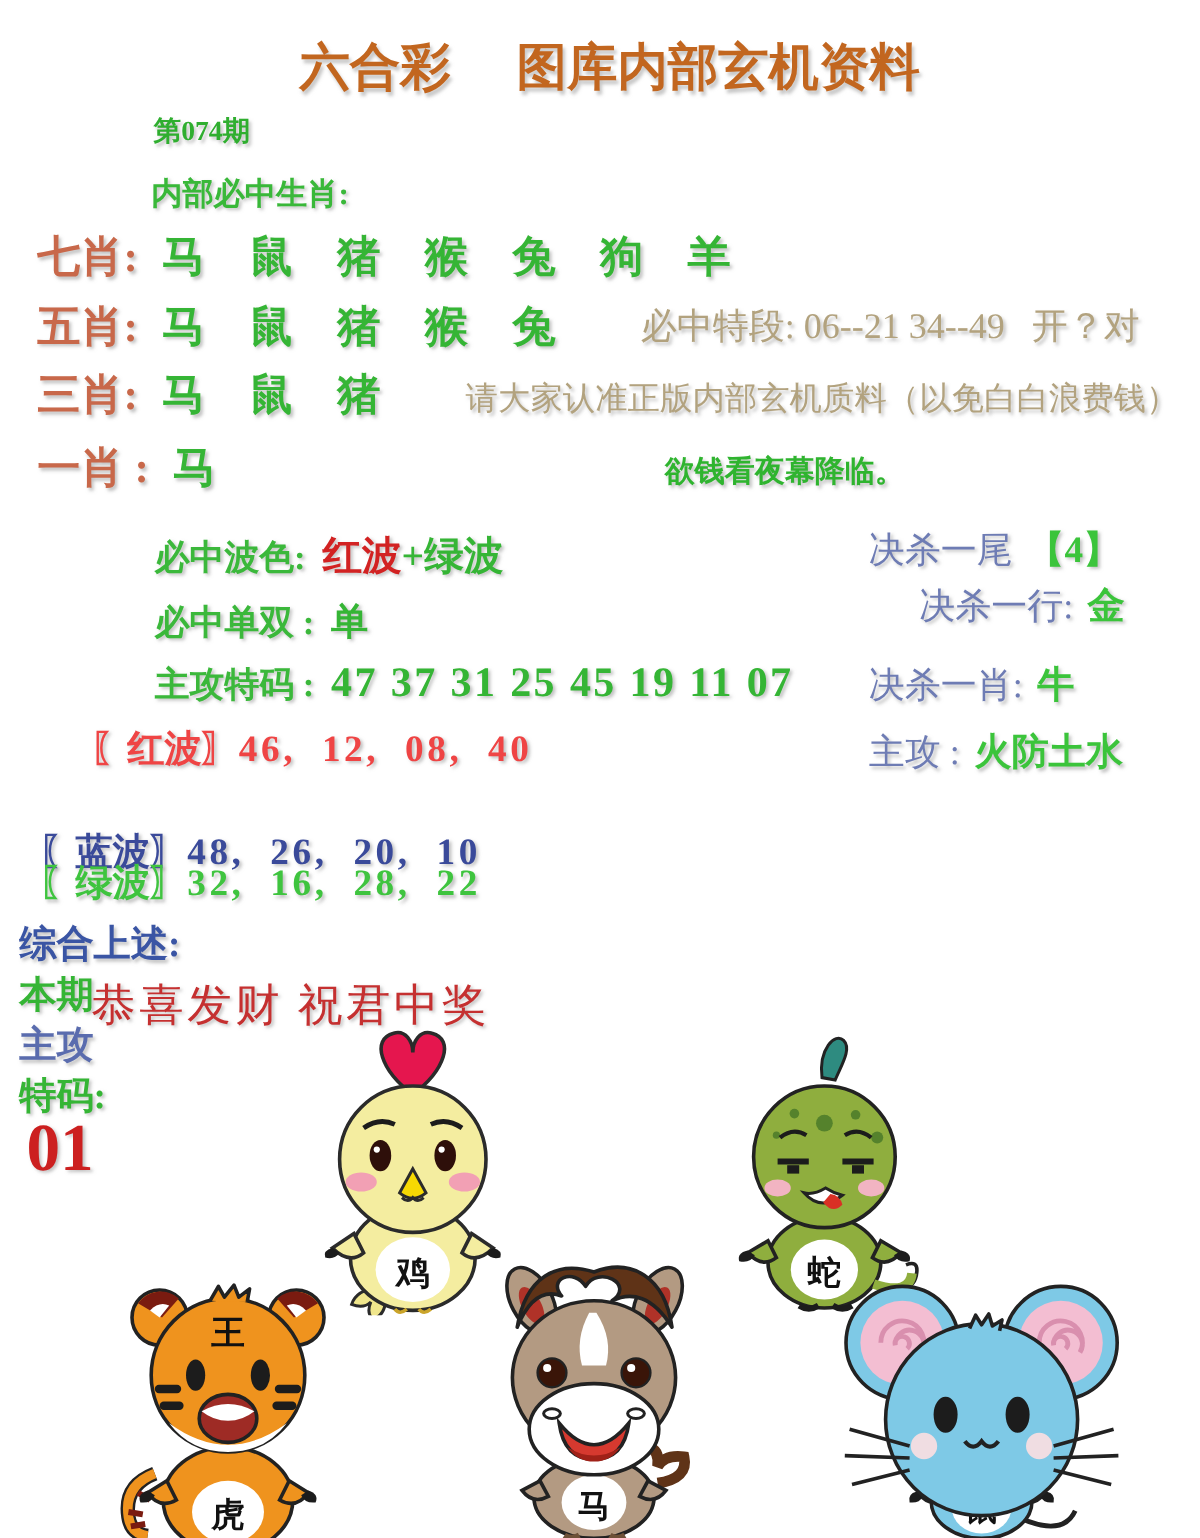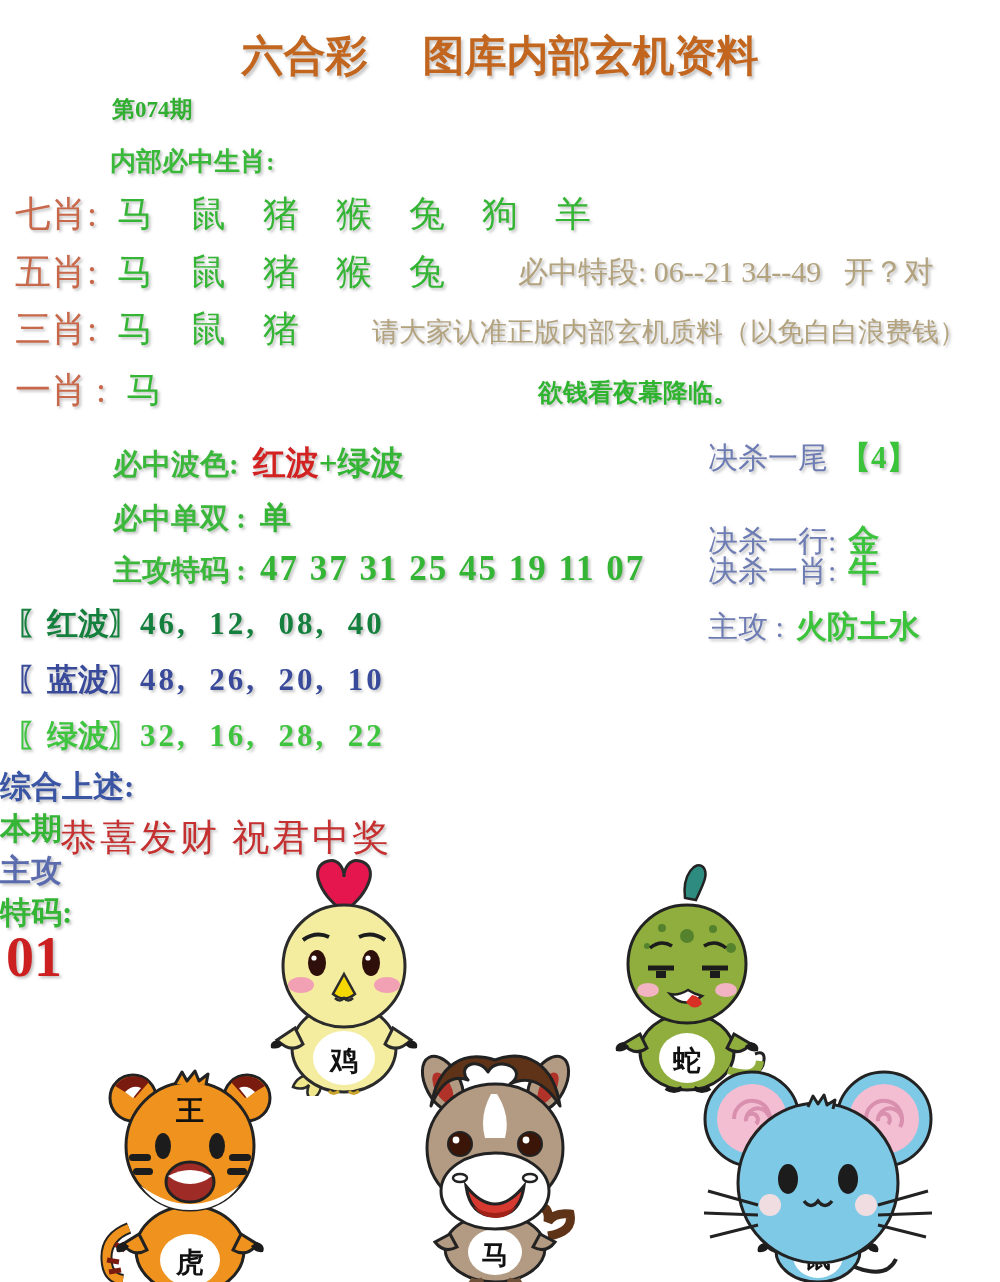--- a/index.html
+++ b/index.html
@@ -1,43 +1,43 @@
 <!DOCTYPE html>
 <html><head>
 <meta charset="utf-8">
 <style>
   html,body{margin:0;padding:0;background:#ffffff;}
   .page{position:relative;width:1000px;height:1282px;background:#ffffff;overflow:hidden;
         font-family:"Liberation Serif","DejaVu Serif",serif;}
-  .abs{position:absolute;white-space:nowrap;}
+  .abs{position:absolute;white-space:nowrap;padding-left:16px;}
   .sh{text-shadow:2px 2px 3px rgba(140,140,140,.55);}
   .title{top:28px;left:0;right:0;text-align:center;font-size:42px;font-weight:bold;color:#c2661f;
          text-shadow:2px 3px 3px rgba(160,160,160,.6);}
   .title .gap{display:inline-block;width:55px;}
   .issue{top:94px;left:112px;font-size:23px;font-weight:bold;color:#2fae2f;}
   .seclabel{top:144px;left:110px;font-size:26px;font-weight:bold;color:#39b839;}
-  .zrow{left:15px;font-size:36px;font-weight:normal;}
+  .zrow{left:15px;font-size:36px;font-weight:bold;}
   .zrow .zl{color:#c8684a;margin-right:20px;}
   .zrow .zv{color:#35b535;letter-spacing:14px;}
   .tan{color:#b2a27e;}
   .note1{top:252px;left:518px;font-size:30px;white-space:pre;}
   .note2{top:314px;left:372px;font-size:27px;}
   .note3{top:376px;left:538px;font-size:25px;font-weight:bold;color:#2fb42f;}
   .pickrow{left:113px;font-weight:bold;}
   .plabel{color:#3bb83b;font-size:29px;margin-right:14px;}
   .pred{color:#d22222;font-size:33px;}
   .pgreen{color:#35b535;font-size:33px;}
   .pval{color:#35b535;font-size:31px;}
   .pnums{color:#35b535;font-size:35px;letter-spacing:2px;}
   .kill{left:708px;font-size:30px;}
   .kill .kl{color:#6e7cb4;margin-right:12px;}
   .kill .kv{color:#3bc43b;font-weight:bold;font-size:31px;}
   .wave{left:16px;font-size:31px;font-weight:bold;}
   .wavenums{white-space:pre;letter-spacing:3px;}
-  .w-red{color:#15803d;}
+  .w-red{color:#ef4444;margin-left:43px;}
   .w-blue{color:#3a4a9a;}
   .w-green{color:#3fc43f;}
   .summary{top:766px;left:0;font-size:31px;font-weight:bold;display:flex;flex-direction:column;}
   .s-blue{color:#3a55a4;}
   .s-green{color:#35b535;}
   .s-slate{color:#5a6cae;}
   .s-big{color:#cc2020;font-size:56px;line-height:.85;margin-left:6px;}
   .summary span{margin-right:8px;}
   .fourtails{top:776px;left:622px;font-size:31px;font-weight:bold;color:#3c4c94;}
   .congrats{top:813px;left:60px;font-size:37px;color:#c53030;letter-spacing:3px;}
@@ -81,34 +81,34 @@
   <div class="abs pickrow sh" style="top:497px;">
     <span class="plabel">必中单双 :</span><span class="pval">单</span>
   </div>
   <div class="abs pickrow sh" style="top:549px;">
     <span class="plabel">主攻特码 :</span><span class="pnums">47 37 31 25 45 19 11 07</span>
   </div>
 
   <div class="abs kill sh" style="top:437px;">
     <span class="kl">决杀一尾</span><span class="kv">【4】</span>
   </div>
-  <div class="abs kill sh" style="top:520px;">
+  <div class="abs kill sh" style="top:484px;margin-left:42px;">
     <span class="kl">决杀一行:</span><span class="kv">金</span>
   </div>
   <div class="abs kill sh" style="top:550px;">
     <span class="kl">决杀一肖:</span><span class="kv">牛</span>
   </div>
   <div class="abs kill sh" style="top:606px;">
     <span class="kl">主攻 :</span><span class="kv">火防土水</span>
   </div>
 
   <div class="abs wave w-red sh" style="top:603px;">
     <span>〖红波〗</span><span class="wavenums">46,  12,  08,  40</span>
   </div>
-  <div class="abs wave w-blue sh" style="top:659px;text-align:right;">
+  <div class="abs wave w-blue sh" style="top:689px;text-align:right;">
     <span>〖蓝波〗</span><span class="wavenums">48,  26,  20,  10</span>
   </div>
   <div class="abs wave w-green sh" style="top:715px;">
     <span>〖绿波〗</span><span class="wavenums">32,  16,  28,  22</span>
   </div>
 
   <div class="abs summary sh">
     <span class="s-blue">综合上述:</span>
     <span class="s-green">本期</span>
     <span class="s-slate">主攻</span>

